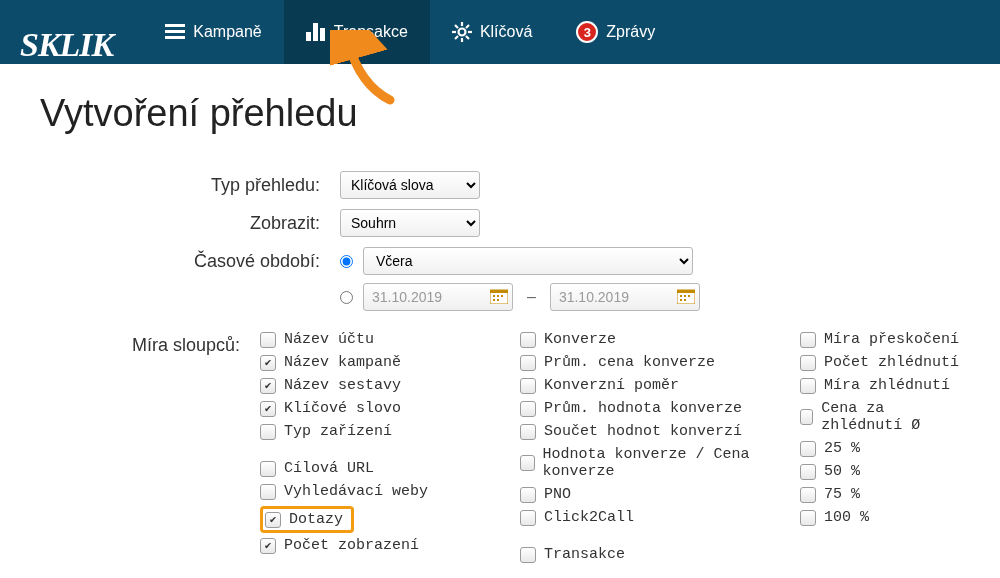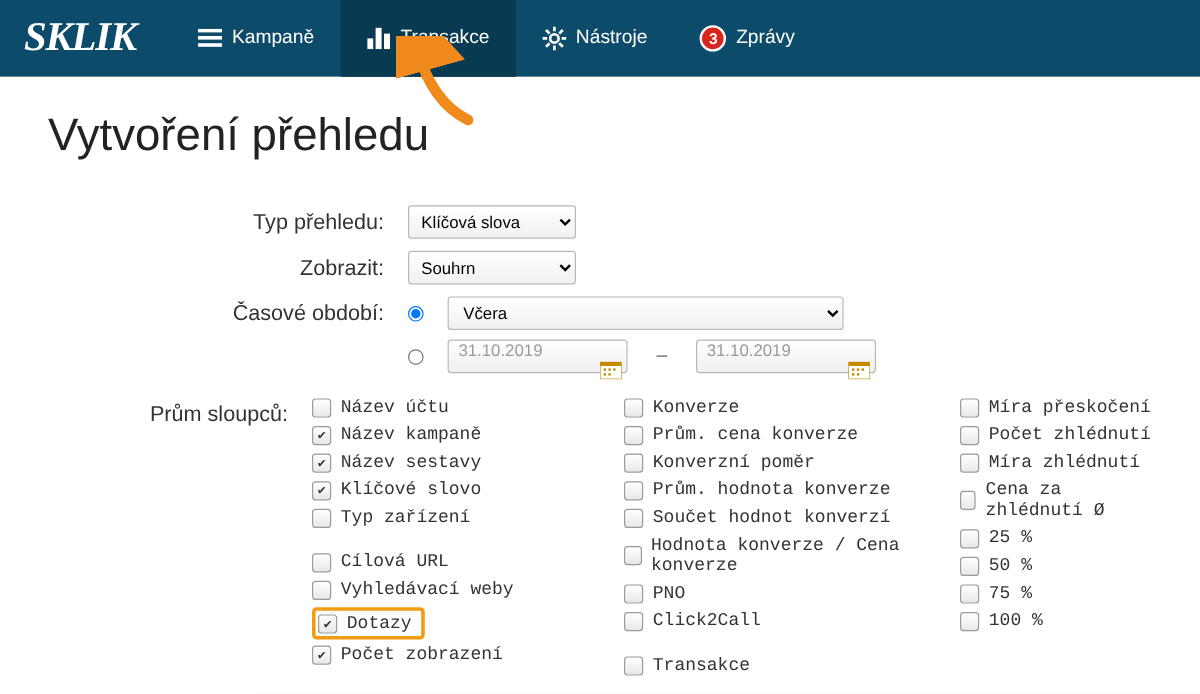--- a/index.html
+++ b/index.html
@@ -1,41 +1,41 @@
 <!DOCTYPE html>
 <html><head>
 <meta charset="utf-8">
 <style>
   * { box-sizing: border-box; margin: 0; padding: 0; }
   body { font-family: Arial, Helvetica, sans-serif; background: #f0f0f0; width: 1000px; height: 578px; overflow: hidden; }
 
   
-  .topbar { background: #0d4b6b; height: 64px; display: flex; align-items: center; }
+  .topbar { background: #0d4b6b; height: 64px; display: flex; align-items: flex-end; }
   .logo { color: #fff; font-family: 'Brush Script MT', cursive; font-size: 34px; font-weight: bold; font-style: italic; padding: 0 30px 0 20px; letter-spacing: -1px; }
   .nav-item { display: flex; align-items: center; gap: 8px; color: #fff; font-size: 16px; padding: 0 22px; height: 64px; cursor: pointer; }
   .nav-item.active { background: #083a52; }
   .nav-icon { display: inline-flex; align-items: center; justify-content: center; }
   .badge { background: #d8261e; color: #fff; border-radius: 50%; width: 22px; height: 22px; display: inline-flex; align-items: center; justify-content: center; font-size: 13px; font-weight: bold; border: 2px solid #fff; }
 
   
   .arrow-callout { position: absolute; left: 330px; top: 30px; width: 80px; height: 80px; pointer-events: none; z-index: 10; }
 
   
   .page { background: #fff; margin: 0; padding: 28px 40px; }
   .page-title { font-size: 38px; font-weight: normal; color: #222; margin-bottom: 36px; }
 
   
   .form-row { display: flex; align-items: flex-start; margin-bottom: 10px; }
   .form-label { width: 300px; text-align: right; padding-right: 20px; font-size: 18px; color: #333; padding-top: 4px; }
   .form-control { flex: 1; }
 
   select.small { width: 140px; height: 28px; font-size: 14px; padding-left: 6px; background: linear-gradient(#fff,#f1f1f1); border: 1px solid #b8b8b8; border-radius: 3px; }
-  .period-row { display: flex; align-items: center; gap: 20px; margin-bottom: 8px; }
+  .period-row { display: flex; align-items: center; gap: 10px; margin-bottom: 8px; }
   .period-select-wide { width: 330px; height: 28px; font-size: 14px; padding-left: 8px; background: linear-gradient(#fff,#f1f1f1); border: 1px solid #b8b8b8; border-radius: 3px; }
-  .date-input { display: inline-flex; align-items: flex-start; background: linear-gradient(#fff,#efefef); border: 1px solid #b8b8b8; border-radius: 3px; height: 28px; width: 150px; padding: 0 4px 0 8px; font-size: 14px; color: #6a6a6a; flex-direction: column; }
+  .date-input { display: inline-flex; align-items: center; background: linear-gradient(#fff,#efefef); border: 1px solid #b8b8b8; border-radius: 3px; height: 28px; width: 150px; padding: 0 4px 0 8px; font-size: 14px; color: #6a6a6a; }
   .date-input.disabled { color: #9a9a9a; }
   .cal-icon { margin-left: auto; }
   .dash { padding: 0 4px; color: #666; }
 
   
   .cols-grid { display: grid; grid-template-columns: 260px 280px 160px; column-gap: 0; font-family: Liberation Mono, monospace; }
   .col-list { }
   .check-item { display: flex; align-items: center; gap: 8px; font-size: 15px; color: #333; margin-bottom: 6px; }
   .check-item .cbox { width: 16px; height: 16px; border: 1px solid #9a9a9a; border-radius: 3px; background: linear-gradient(#fff,#e8e8e8); display: inline-flex; align-items: center; justify-content: center; }
   .check-item.checked .cbox::after { content: "✔"; font-size: 11px; color: #333; }
@@ -84,21 +84,21 @@
             <line x1="10" y1="16" x2="10" y2="20"></line>
             <line x1="0" y1="10" x2="4" y2="10"></line>
             <line x1="16" y1="10" x2="20" y2="10"></line>
             <line x1="3" y1="3" x2="6" y2="6"></line>
             <line x1="14" y1="14" x2="17" y2="17"></line>
             <line x1="17" y1="3" x2="14" y2="6"></line>
             <line x1="6" y1="14" x2="3" y2="17"></line>
           </g>
         </svg>
     </span>
-    <span>Nástroje</span>
+    <span>Klíčová</span>
   </div>
 
   <div class="nav-item">
     <span class="badge">3</span>
     <span>Zprávy</span>
   </div>
 </div>
 
 <div class="arrow-callout">
   <svg width="80" height="80" viewBox="0 0 80 80">
@@ -170,21 +170,21 @@
                 <rect x="3" y="11" width="2" height="2" fill="#c48a00"></rect>
                 <rect x="7" y="11" width="2" height="2" fill="#c48a00"></rect>
               </svg>
           </span>
         </span>
       </div>
     </div>
   </div>
 
   <div class="form-row" style="margin-top:12px;">
-    <div class="form-label">Prům sloupců:</div>
+    <div class="form-label">Míra sloupců:</div>
     <div class="form-control">
       <div class="cols-grid">
         <div class="col-list" id="col-left"><label class="check-item">
               <span class="cbox"></span>
               <span>Název účtu</span>
             </label><label class="check-item checked">
               <span class="cbox"></span>
               <span>Název kampaně</span>
             </label><label class="check-item checked">
               <span class="cbox"></span>

